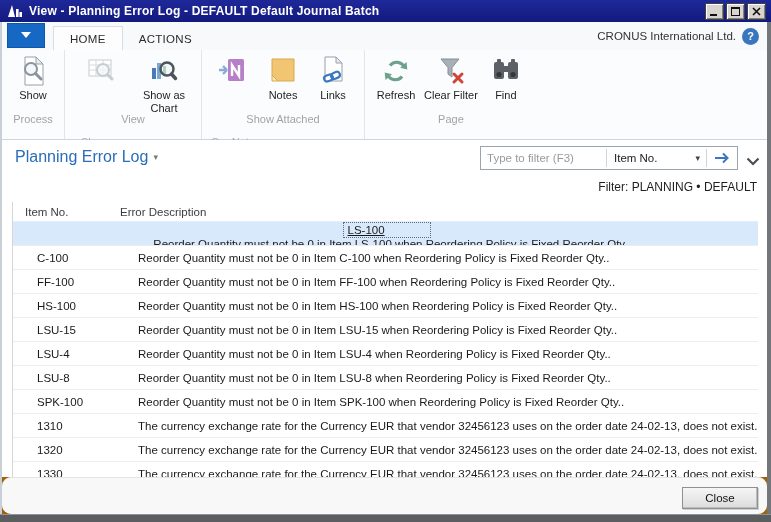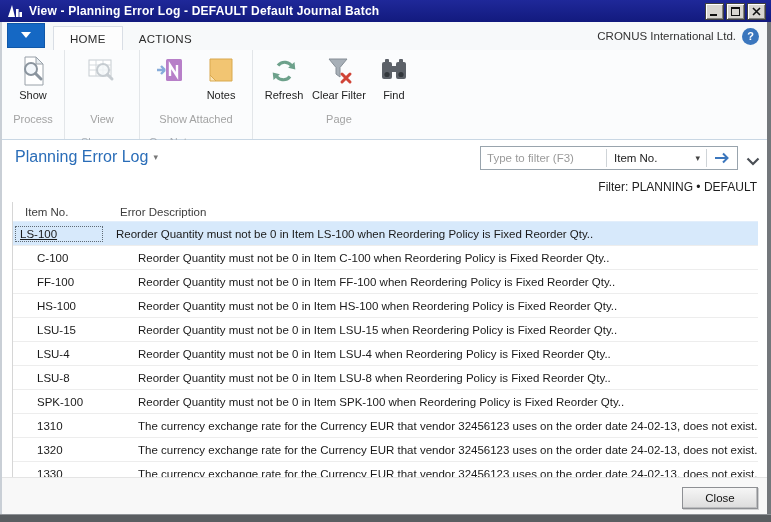--- a/index.html
+++ b/index.html
@@ -57,29 +57,29 @@
   .fb-go{width:30px;height:100%;display:flex;align-items:center;justify-content:center;}
   .collapse{position:absolute;left:744px;top:12px;}
   .filter-info{position:absolute;right:10px;top:40px;font-size:12px;color:#1e1e1e;}
 
   
   .table{position:absolute;left:10px;top:62px;width:745px;border-left:1px solid #d6d6d6;}
   .thead{display:flex;height:19px;align-items:center;font-size:11.5px;color:#3c3c3c;}
   .th-item{width:88px;padding-left:12px;}
   .th-desc{padding-left:7px;}
   .trow{display:flex;height:23px;align-items:center;font-size:11.5px;color:#1a1a1a;border-top:1px solid #ededed;}
-  .trow.selected{background:#d7e9fb;border-top-color:#e2eefb;}
+  .trow.selected{background:#d7e9fb;border-top-color:#e2eefb;flex-direction:column;}
   .cell-item{width:88px;padding-left:24px;box-sizing:content-box;}
   .trow.selected .cell-item{padding-left:2px;}
   .trow.selected .focus{display:inline-block;width:82px;border:1px dotted #5f6b76;padding:1px 0 1px 4px;
     text-decoration:underline;background:#d7e9fb;}
   .cell-desc{padding-left:13px;white-space:nowrap;overflow:hidden;}
 
   
-  .footer{position:absolute;left:2px;top:477px;width:765px;height:37px;background:#f8f8f8;border-top:1px solid #e4e4e4;box-sizing:border-box;}
+  .footer{position:absolute;left:2px;top:477px;width:765px;height:37px;background:#f8f8f8;border-top:1px solid #e4e4e4;box-sizing:border-box;border-radius:9px;}
   .close-btn{position:absolute;right:9px;top:9px;width:76px;height:22px;
     background:linear-gradient(180deg,#f6f6f6,#dcdcdc);border:1px solid #8e9094;
     box-shadow:inset -1px -1px 0 #bcbdbf, 1px 1px 0 #cfd0d1;
     font-size:11.5px;color:#111;font-family:"Liberation Sans",sans-serif;}
 </style>
 </head>
 <body>
 
 <div class="window">
 
@@ -141,40 +141,61 @@
     <div class="rgroup">
       <div class="rbtn disabled">
         <svg class="ric" viewBox="0 0 32 32">
           <rect x="3" y="5" width="22" height="16" fill="#fff" stroke="#c6ccd1"></rect>
           <path d="M3 10h22M3 15h22M10 5v16M17 5v16" stroke="#d4d9dd" fill="none"></path>
           <circle cx="17" cy="15" r="6" fill="#f4f7f9" fill-opacity=".8" stroke="#c6ccd1" stroke-width="2"></circle>
           <line x1="21.5" y1="19.5" x2="26" y2="24" stroke="#c6ccd1" stroke-width="3" stroke-linecap="round"></line>
         </svg>
         <span>Show as List</span>
       </div>
+      <div class="rbtn">
+        <svg class="ric" viewBox="0 0 32 32">
+          <rect x="4" y="13" width="4" height="11" fill="#4a7ab5"></rect>
+          <rect x="9" y="8" width="4" height="16" fill="#7ba7d7"></rect>
+          <rect x="15" y="11" width="3" height="8" fill="#62a87c"></rect>
+          <circle cx="19" cy="14" r="6.5" fill="#eef2f6" fill-opacity=".55" stroke="#4d545b" stroke-width="2.5"></circle>
+          <line x1="23.5" y1="19" x2="27.5" y2="23.5" stroke="#4d545b" stroke-width="3.5" stroke-linecap="round"></line>
+        </svg>
+        <span>Show as Chart</span>
+      </div>
       <div class="rgroup-label">View</div>
     </div>
 
     <div class="rgroup">
       <div class="rbtn disabled">
         <svg class="ric" viewBox="0 0 32 32">
           <g opacity=".6">
             <rect x="11" y="4" width="16" height="22" rx="1.5" fill="#8a2da5"></rect>
             <path d="M15 21V10l7 11V10" stroke="#fff" stroke-width="2.4" fill="none"></path>
             <path d="M2 15h8M10 15l-4-4M10 15l-4 4" stroke="#3b78c3" stroke-width="2.4" fill="none"></path>
           </g>
         </svg>
         <span>OneNote</span>
       </div>
       <div class="rbtn">
         <svg class="ric" viewBox="0 0 32 32">
           <path d="M5 4h22v22H11l-6-6z" fill="#f2c572" stroke="#d9a94e"></path>
           <path d="M5 20l6 6H5z" fill="#fae3b4" stroke="#d9a94e"></path>
         </svg>
         <span>Notes</span>
+      </div>
+      <div class="rbtn">
+        <svg class="ric" viewBox="0 0 32 32">
+          <path d="M8 2h11l6 6v18H8z" fill="#fff" stroke="#98a0a8"></path>
+          <path d="M19 2l6 6h-6z" fill="#e7ecf0" stroke="#98a0a8"></path>
+          <g stroke="#3b78c3" stroke-width="2.2" fill="none">
+            <rect x="7" y="20" width="9" height="6" rx="3" transform="rotate(-22 11.5 23)"></rect>
+            <rect x="14" y="17.4" width="9" height="6" rx="3" transform="rotate(-22 18.5 20.4)"></rect>
+          </g>
+        </svg>
+        <span>Links</span>
       </div>
       <div class="rgroup-label">Show Attached</div>
     </div>
 
     <div class="rgroup" style="border-right:none;">
       <div class="rbtn">
         <svg class="ric" viewBox="0 0 32 32">
           <g fill="none" stroke="#6da18b" stroke-width="3.2">
             <path d="M24.5 12.5a8.5 8.5 0 0 0-14.5-2"></path>
             <path d="M7.5 19.5a8.5 8.5 0 0 0 14.5 2"></path>

